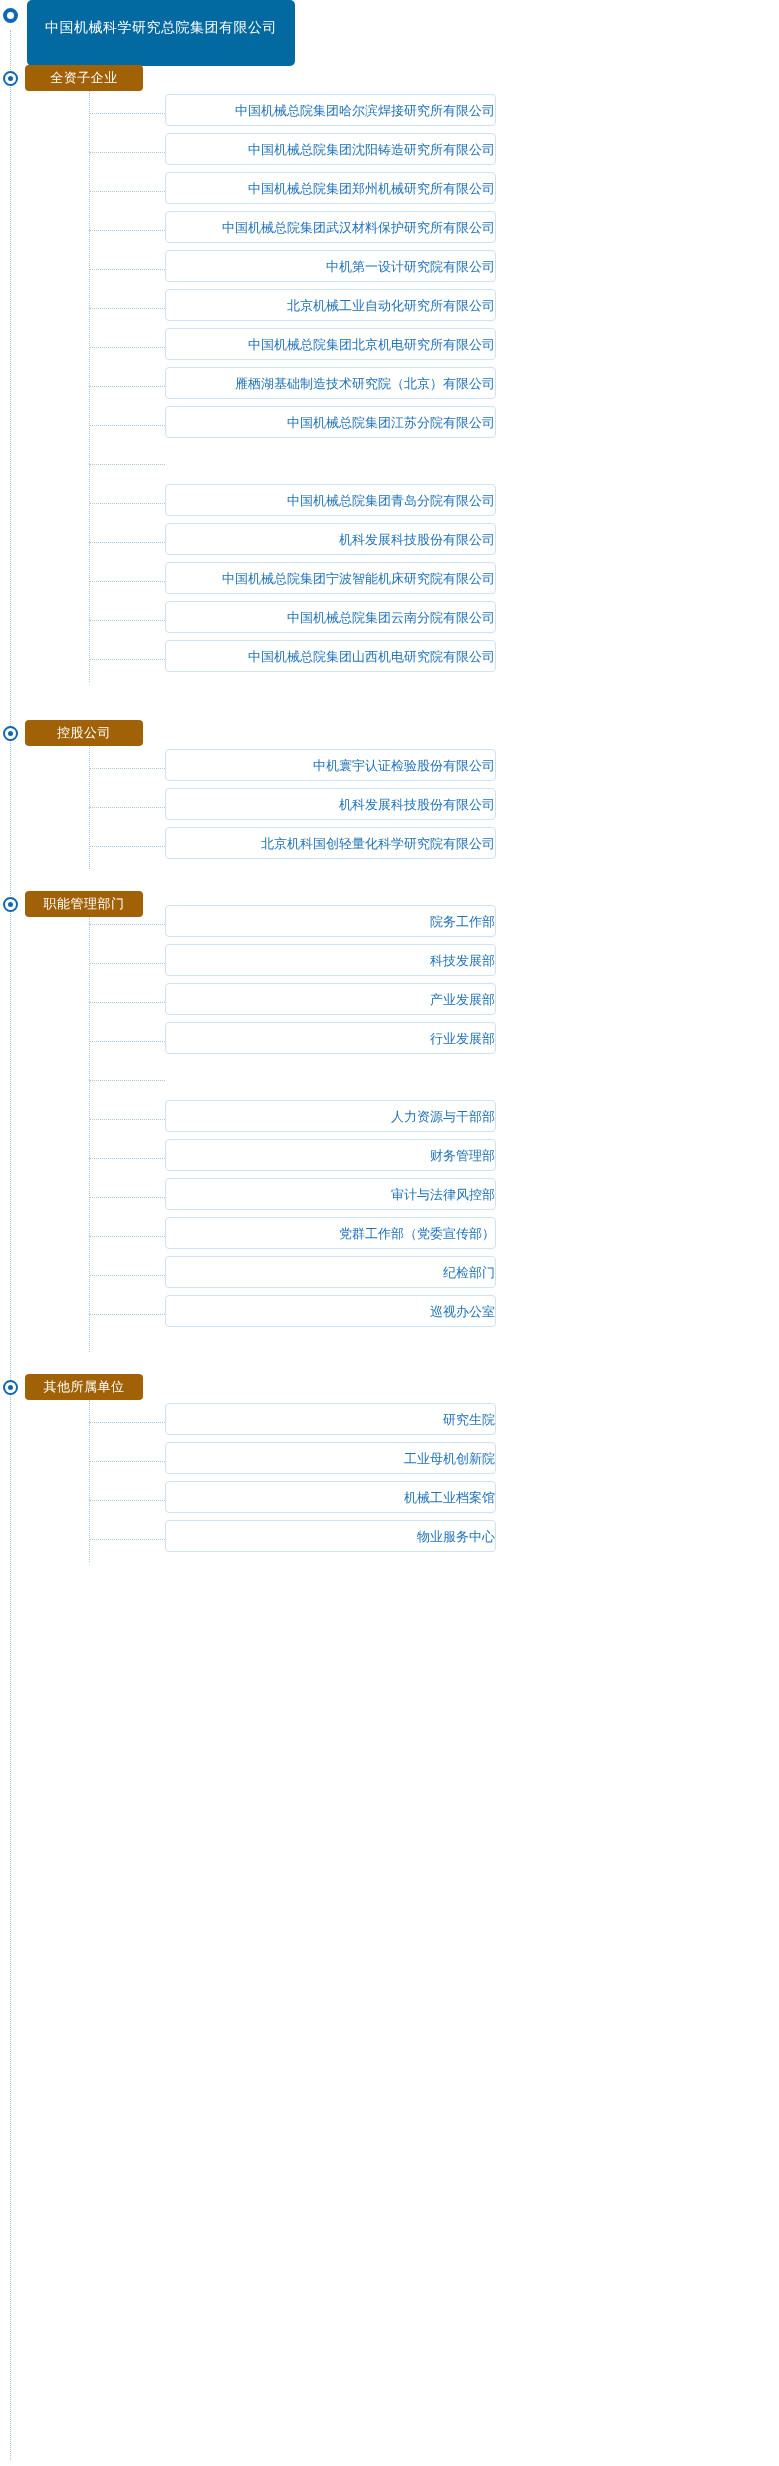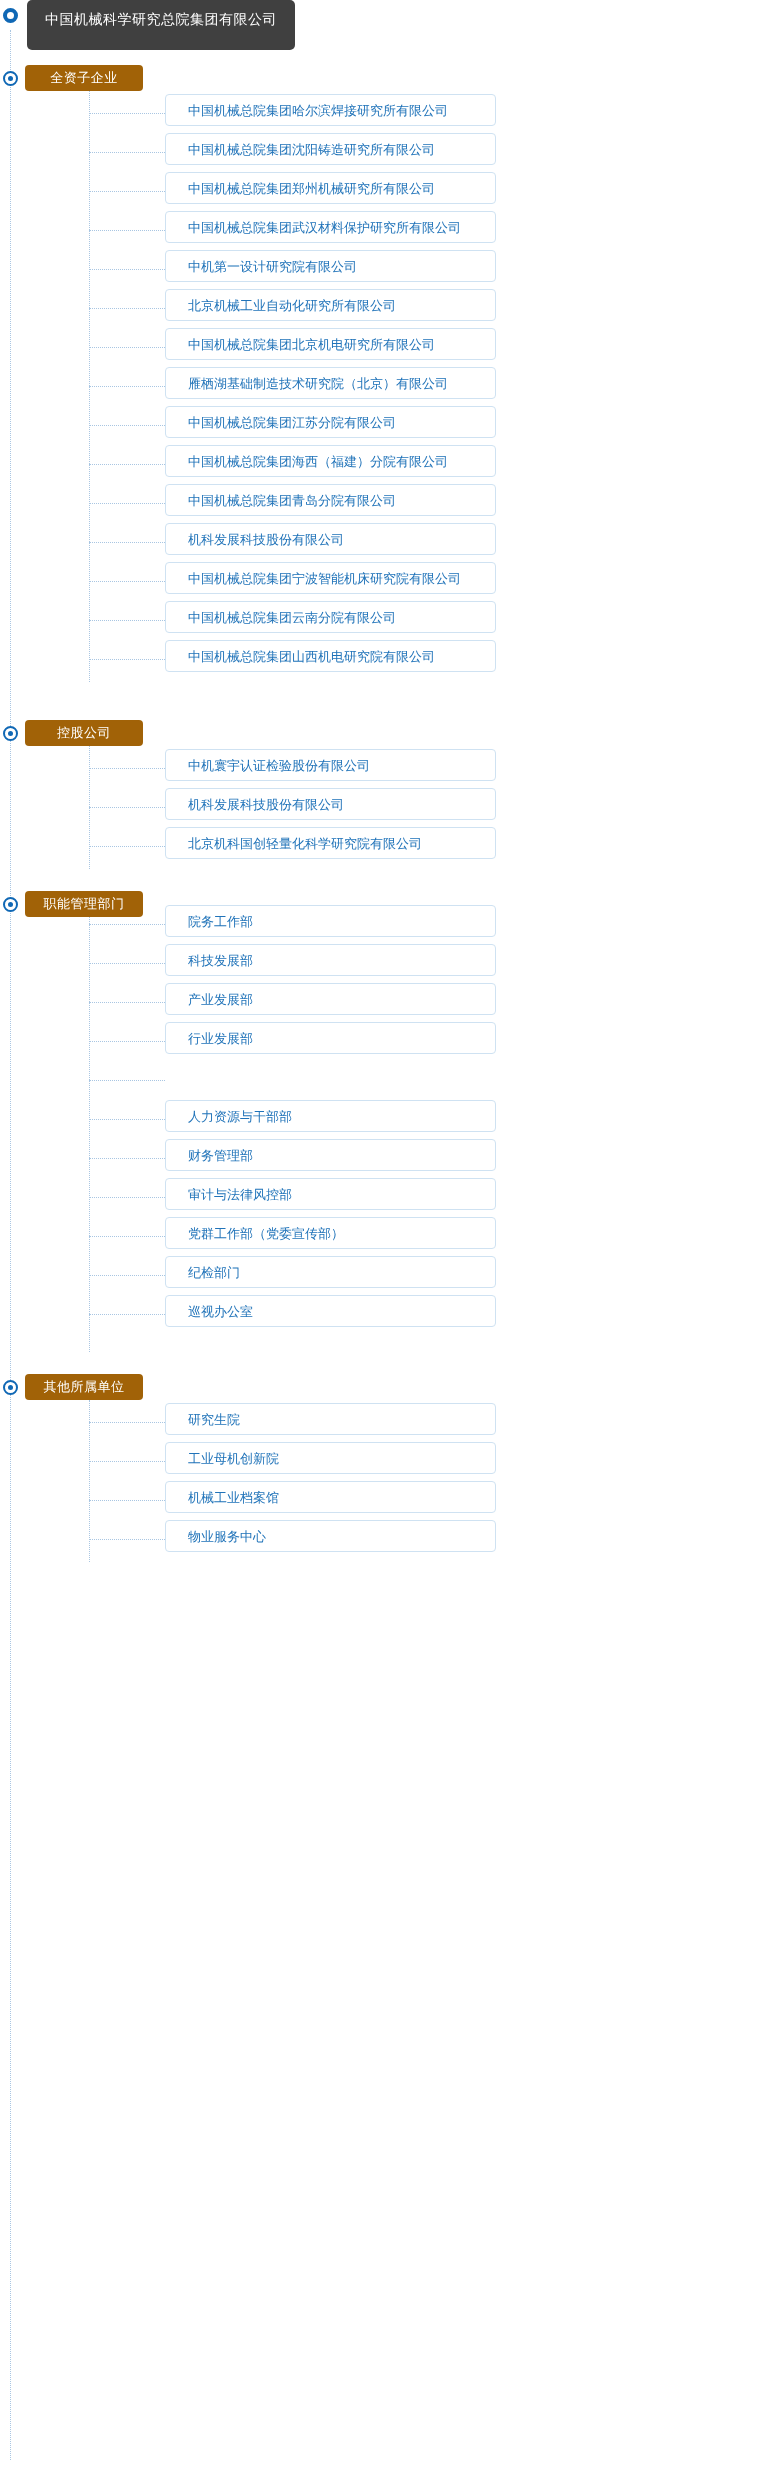--- a/index.html
+++ b/index.html
@@ -64,22 +64,22 @@
     margin: -3.5px 0 0 -3.5px;
   }
 
   
   .root-node {
     position: absolute;
     left: 27px;
     top: 0px;
     height: 42px;
     line-height: 31px;
-    padding: 4px 18px;
-    background: #404040;
+    padding: 12px 18px;
+    background: #0369a1;
     color: #ffffff;
     font-size: 14px;
     border-radius: 5px;
     white-space: nowrap;
     letter-spacing: .5px;
   }
 
   
   .group {
     position: absolute;
@@ -115,20 +115,21 @@
   .child-list {
     position: absolute;
     left: 0;
     top: 26px;
     width: 779px;
   }
   .child-row {
     position: relative;
     height: 39px;
     margin-top: 0;
+    text-align: right;
   }
   
   .child-link {
     position: absolute;
     left: 89px;
     top: 19px;
     width: 76px;
     height: 0;
     border-top: 1px dotted #a9c6e2;
   }
@@ -203,21 +204,20 @@
           <div class="child-row">
             <div class="child-link"></div>
             <div class="child-box">雁栖湖基础制造技术研究院（北京）有限公司</div>
           </div>
           <div class="child-row">
             <div class="child-link"></div>
             <div class="child-box">中国机械总院集团江苏分院有限公司</div>
           </div>
           <div class="child-row">
             <div class="child-link"></div>
-            <div class="child-box">中国机械总院集团海西（福建）分院有限公司</div>
           </div>
           <div class="child-row">
             <div class="child-link"></div>
             <div class="child-box">中国机械总院集团青岛分院有限公司</div>
           </div>
           <div class="child-row">
             <div class="child-link"></div>
             <div class="child-box">机科发展科技股份有限公司</div>
           </div>
           <div class="child-row">

